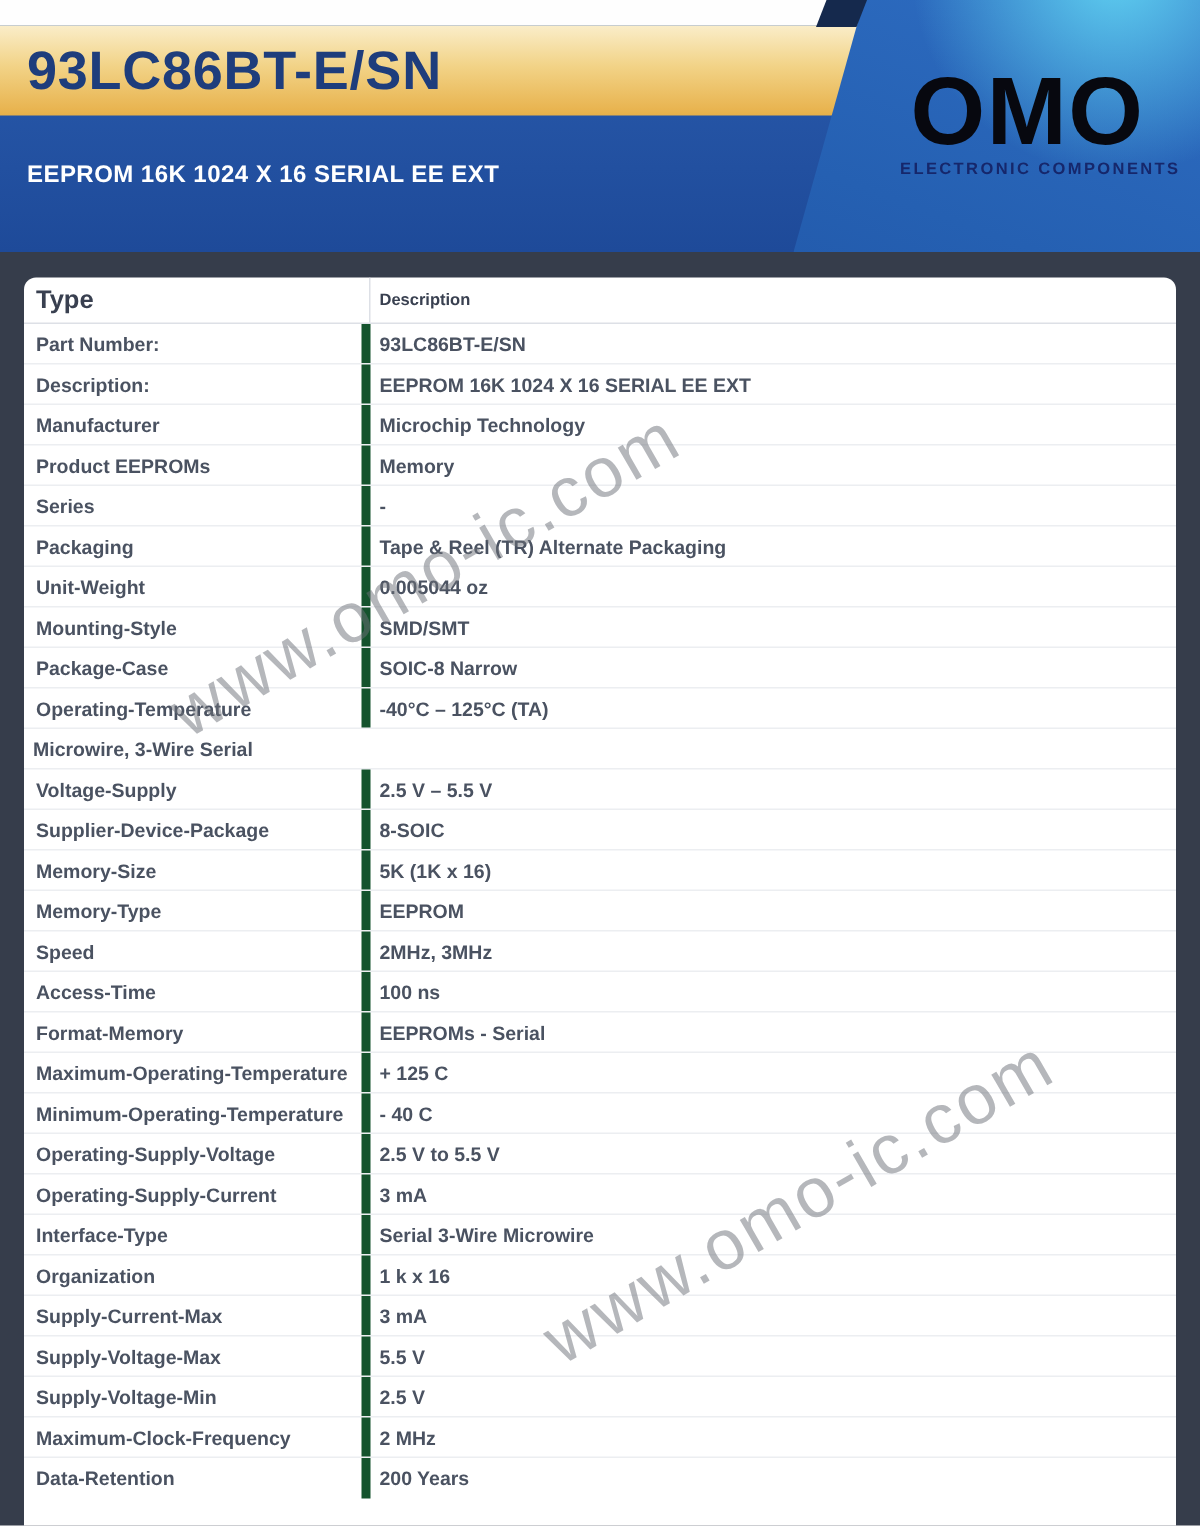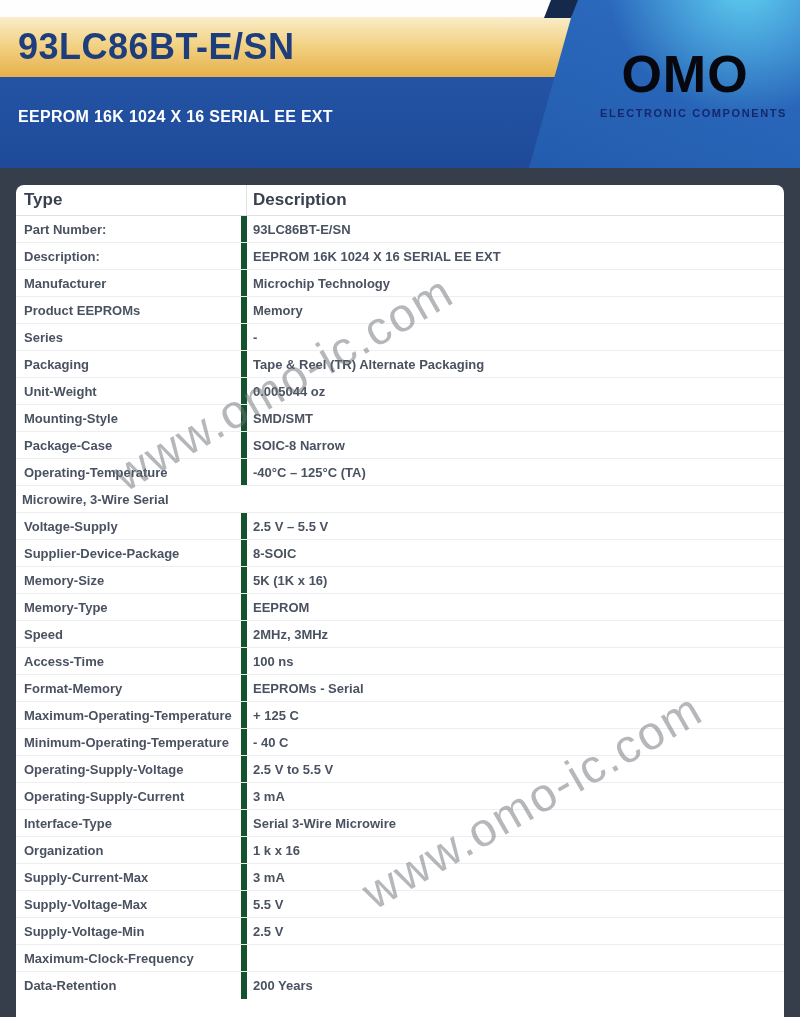--- a/index.html
+++ b/index.html
@@ -52,21 +52,21 @@
     position:absolute; inset:0;
     background:#15294D;
     clip-path:polygon(551px 0, 578px 0, 571px 18px, 544px 18px);
     z-index:2;
   }
   .logo {
     position:absolute; left:600px; top:44px; width:170px;
     text-align:center; z-index:4;
   }
   .logo-text {
-    font-size:52px; line-height:60px; font-weight:bold;
+    font-size:64px; line-height:60px; font-weight:bold;
     color:#07080F; letter-spacing:1px;
   }
   .logo-tagline {
     margin-top:3px;
     font-size:11px; font-weight:bold; letter-spacing:1.6px;
     color:#16276B; white-space:nowrap;
   }
 
   
   .card {
@@ -81,21 +81,21 @@
   }
   .th-type {
     width:231px; border-right:1px solid #DDE0E6;
     padding-left:8px;
     display:flex; align-items:center;
     font-size:17px; font-weight:bold; color:#394050;
   }
   .th-desc {
     flex:1; padding-left:6px;
     display:flex; align-items:center;
-    font-size:17px; font-weight:bold; color:#394050;
+    font-size:11px; font-weight:bold; color:#394050;
   }
   .trow {
     display:flex; height:27px;
     border-bottom:1px solid #ECEEF1;
   }
   .trow:last-child { border-bottom:none; }
   .cell-type {
     width:231px; border-right:6px solid #14532d;
     padding-left:8px;
     display:flex; align-items:center;
@@ -272,20 +272,21 @@
     <div class="cell-desc">5.5 V</div>
   </div>
 
   <div class="trow">
     <div class="cell-type">Supply-Voltage-Min</div>
     <div class="cell-desc">2.5 V</div>
   </div>
 
   <div class="trow">
     <div class="cell-type">Maximum-Clock-Frequency</div>
+    <div class="cell-desc">2 MHz</div>
   </div>
 
   <div class="trow">
     <div class="cell-type">Data-Retention</div>
     <div class="cell-desc">200 Years</div>
   </div>
 </div>
 
   <div class="watermark" id="wm1">www.omo-ic.com</div>
   <div class="watermark" id="wm2">www.omo-ic.com</div>

